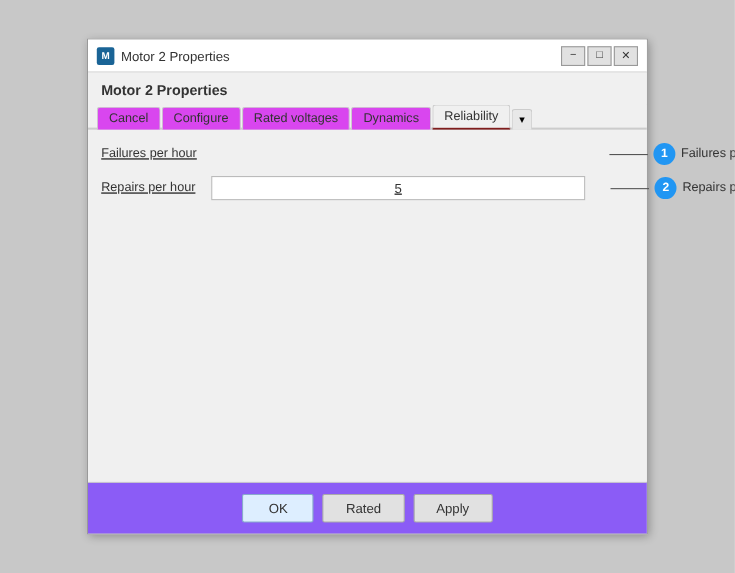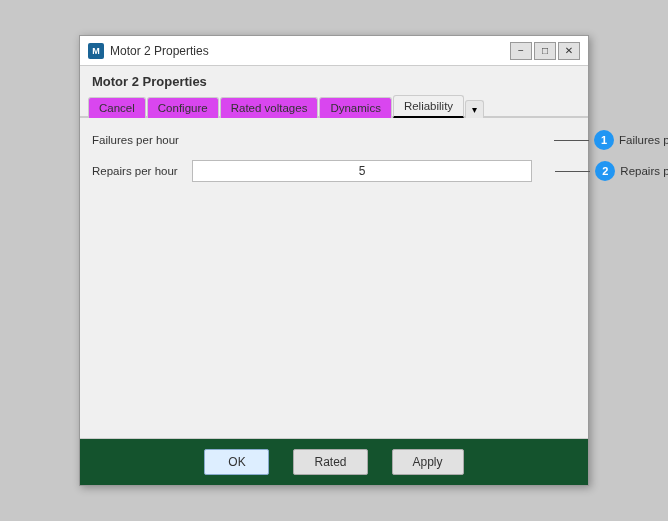--- a/index.html
+++ b/index.html
@@ -85,21 +85,21 @@
       border-bottom: none;
       background: #d946ef;
       cursor: pointer;
       font-size: 11.5px;
       color: #333;
       margin-bottom: -2px;
       border-radius: 3px 3px 0 0;
     }
     .tab.active {
       background: #f0f0f0;
-      border-bottom: 2px solid #000000;
+      border-bottom: 2px solid #7f1d1d;
       font-weight: 500;
       z-index: 1;
       text-align: center;
     }
     .tab-overflow {
       padding: 3px 6px;
       border: 1px solid #ccc;
       border-bottom: none;
       background: #e8e8e8;
       cursor: pointer;
@@ -114,20 +114,21 @@
       padding: 16px 12px;
       background: #f0f0f0;
       position: relative;
       min-height: 320px;
     }
     .field-row {
       display: flex;
       align-items: center;
       margin-bottom: 14px;
       position: relative;
+      text-decoration: underline;
     }
     .field-label {
       width: 100px;
       font-size: 11.5px;
       color: #333;
       flex-shrink: 0;
     }
     .field-input {
       flex: 1;
       height: 22px;
@@ -156,22 +157,22 @@
     .badge-text {
       font-size: 11.5px;
       color: #333;
       white-space: nowrap;
     }
     .bottom-bar {
       border-top: 1px solid #ccc;
       padding: 10px 12px;
       display: flex;
       justify-content: center;
-      gap: 24px;
-      background: #14532d;
+      gap: 8px;
+      background: #8b5cf6;
     }
     .btn {
       padding: 5px 20px;
       border: 1px solid #aaa;
       background: #e1e1e1;
       cursor: pointer;
       font-size: 12px;
       color: #333;
       min-width: 65px;
       border-radius: 2px;

